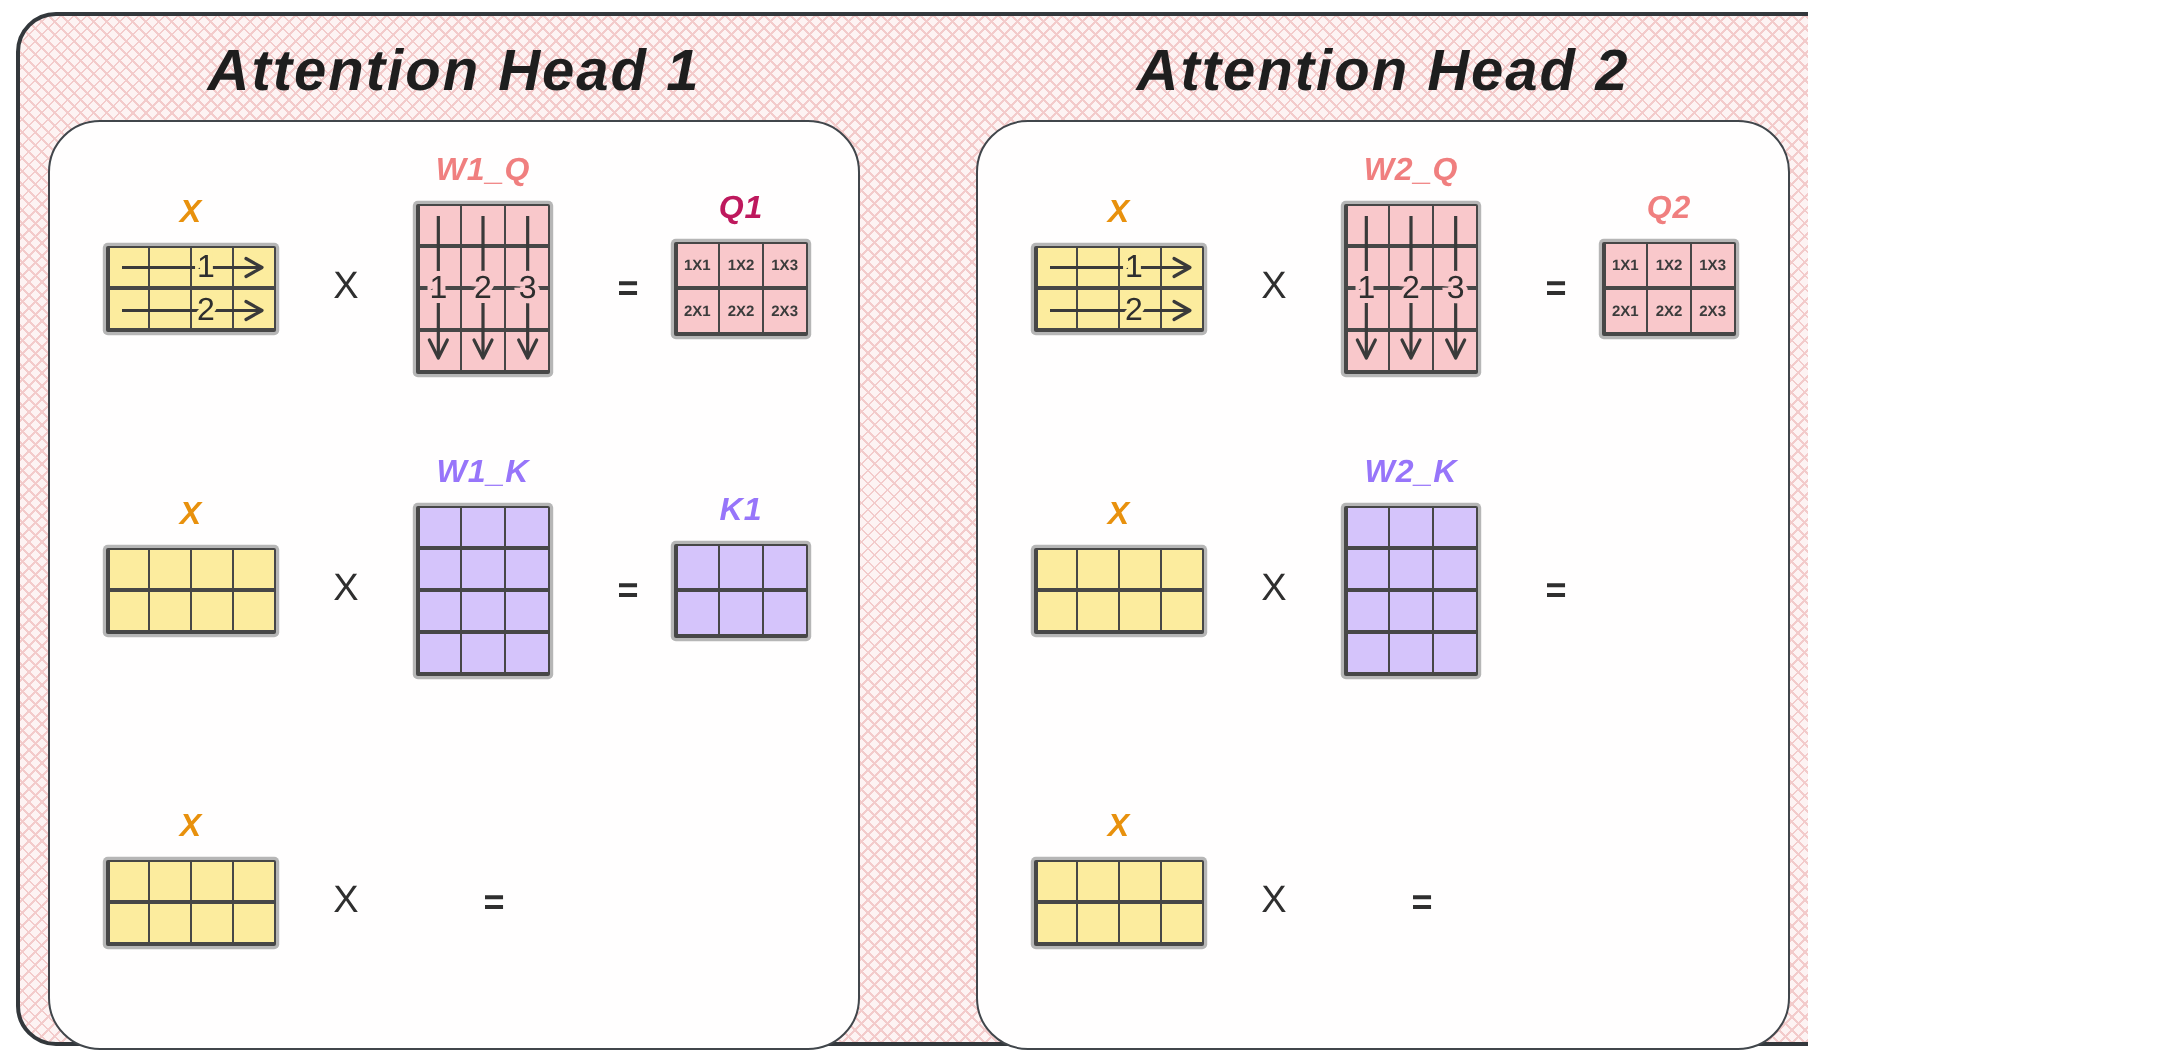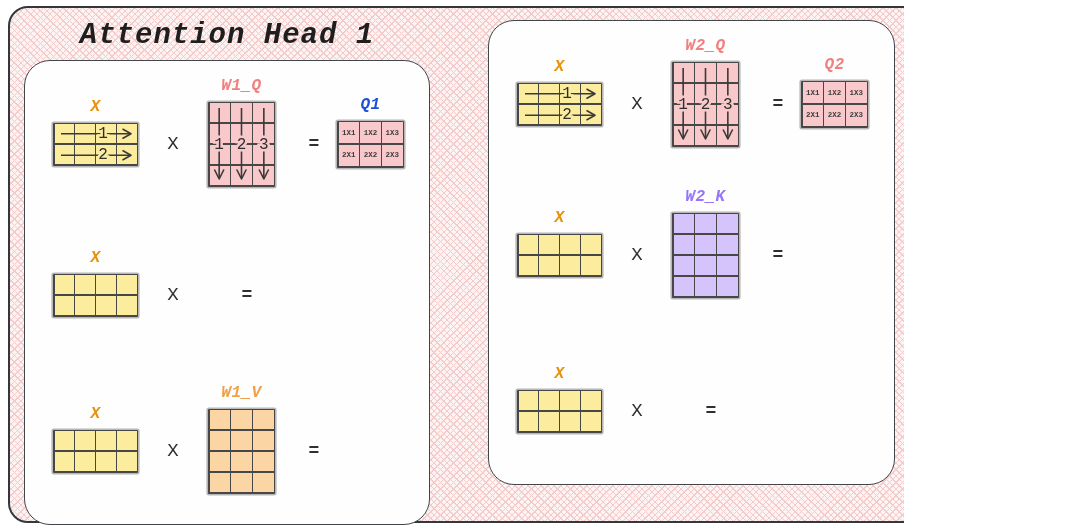--- a/index.html
+++ b/index.html
@@ -1,19 +1,19 @@
 <!DOCTYPE html>
 <html style="--stroke: #474747; --title: #1e1e1e; --operator: #2f2f2f; --dot: #1a1a1a; --panel-border: #41464b; --outer-border: #33383c; --hatch: #f3cbcb;"><head>
 <meta charset="utf-8">
 <style>
   html,body{margin:0;padding:0;background:#ffffff;}
   *{box-sizing:border-box;}
   .canvas{
     position:relative;width:904px;height:531px;overflow:hidden;background:#ffffff;
-    font-family:Liberation Mono, monospace;
+    font-family:Liberation Sans, sans-serif;
   }
   .outer{
     position:absolute;left:8px;top:6px;width:1064px;height:517px;
     border:2px solid var(--outer-border,#33383c);border-radius:20px;
     background-color:#fdf3f3;
     background-image:
       repeating-linear-gradient(45deg, var(--hatch,#f3cbcb) 0 1px, transparent 1px 4.6px),
       repeating-linear-gradient(135deg, var(--hatch,#f3cbcb) 0 1px, transparent 1px 4.6px);
   }
   .head{position:absolute;top:8px;}
@@ -117,21 +117,21 @@
                   <polyline points="29,68 33.5,77 38,68" fill="none" stroke="#3a3a3a" stroke-width="1.6" stroke-linecap="round" stroke-linejoin="round"></polyline>
                   <text x="33.5" y="42.5" font-size="16" font-weight="500" fill="#2e2e2e" text-anchor="middle" dominant-baseline="central" stroke="#f9c8cb" stroke-width="5" paint-order="stroke">2</text>
                   <line x1="55.833333333333336" y1="6" x2="55.833333333333336" y2="76" stroke="#3a3a3a" stroke-width="1.6"></line>
                   <polyline points="51.333333333333336,68 55.833333333333336,77 60.333333333333336,68" fill="none" stroke="#3a3a3a" stroke-width="1.6" stroke-linecap="round" stroke-linejoin="round"></polyline>
                   <text x="55.833333333333336" y="42.5" font-size="16" font-weight="500" fill="#2e2e2e" text-anchor="middle" dominant-baseline="central" stroke="#f9c8cb" stroke-width="5" paint-order="stroke">3</text>
                 </svg>
               </div>
           </div>
           <span class="eq">=</span>
           <div class="mblock">
-            <span class="mlabel" style="color: #1d4ed8;">Q1</span>
+            <span class="mlabel" style="color: #be185d;">Q1</span>
             <div class="matrix sz-r" style="grid-template-columns: repeat(3, 1fr); grid-template-rows: repeat(2, 1fr);">
                 <div class="cell" style="background: rgb(249, 200, 203);">1X1</div>
                 <div class="cell" style="background: rgb(249, 200, 203);">1X2</div>
                 <div class="cell" style="background: rgb(249, 200, 203);">1X3</div>
                 <div class="cell" style="background: rgb(249, 200, 203);">2X1</div>
                 <div class="cell" style="background: rgb(249, 200, 203);">2X2</div>
                 <div class="cell" style="background: rgb(249, 200, 203);">2X3</div>
               </div>
           </div>
         </div>
@@ -144,62 +144,74 @@
                 <div class="cell" style="background: rgb(252, 236, 158);"></div>
                 <div class="cell" style="background: rgb(252, 236, 158);"></div>
                 <div class="cell" style="background: rgb(252, 236, 158);"></div>
                 <div class="cell" style="background: rgb(252, 236, 158);"></div>
                 <div class="cell" style="background: rgb(252, 236, 158);"></div>
                 <div class="cell" style="background: rgb(252, 236, 158);"></div>
                 <div class="cell" style="background: rgb(252, 236, 158);"></div>
               </div>
           </div>
           <span class="op">X</span>
-          <span class="eq">=</span>
+          <div class="mblock">
+            <span class="mlabel" style="color: rgb(151, 117, 250);">W1_K</span>
+            <div class="matrix sz-w" style="grid-template-columns: repeat(3, 1fr); grid-template-rows: repeat(4, 1fr);">
+                <div class="cell" style="background: rgb(213, 196, 251);"></div>
+                <div class="cell" style="background: rgb(213, 196, 251);"></div>
+                <div class="cell" style="background: rgb(213, 196, 251);"></div>
+                <div class="cell" style="background: rgb(213, 196, 251);"></div>
+                <div class="cell" style="background: rgb(213, 196, 251);"></div>
+                <div class="cell" style="background: rgb(213, 196, 251);"></div>
+                <div class="cell" style="background: rgb(213, 196, 251);"></div>
+                <div class="cell" style="background: rgb(213, 196, 251);"></div>
+                <div class="cell" style="background: rgb(213, 196, 251);"></div>
+                <div class="cell" style="background: rgb(213, 196, 251);"></div>
+                <div class="cell" style="background: rgb(213, 196, 251);"></div>
+                <div class="cell" style="background: rgb(213, 196, 251);"></div>
+              </div>
+          </div>
+          <span class="eq">=</span>
+          <div class="mblock">
+            <span class="mlabel" style="color: rgb(151, 117, 250);">K1</span>
+            <div class="matrix sz-r" style="grid-template-columns: repeat(3, 1fr); grid-template-rows: repeat(2, 1fr);">
+                <div class="cell" style="background: rgb(213, 196, 251);"></div>
+                <div class="cell" style="background: rgb(213, 196, 251);"></div>
+                <div class="cell" style="background: rgb(213, 196, 251);"></div>
+                <div class="cell" style="background: rgb(213, 196, 251);"></div>
+                <div class="cell" style="background: rgb(213, 196, 251);"></div>
+                <div class="cell" style="background: rgb(213, 196, 251);"></div>
+              </div>
+          </div>
         </div>
 
         <div class="mrow r2">
           <div class="mblock">
             <span class="mlabel" style="color: rgb(232, 145, 13);">X</span>
             <div class="matrix sz-x" style="grid-template-columns: repeat(4, 1fr); grid-template-rows: repeat(2, 1fr);">
                 <div class="cell" style="background: rgb(252, 236, 158);"></div>
                 <div class="cell" style="background: rgb(252, 236, 158);"></div>
                 <div class="cell" style="background: rgb(252, 236, 158);"></div>
                 <div class="cell" style="background: rgb(252, 236, 158);"></div>
                 <div class="cell" style="background: rgb(252, 236, 158);"></div>
                 <div class="cell" style="background: rgb(252, 236, 158);"></div>
                 <div class="cell" style="background: rgb(252, 236, 158);"></div>
                 <div class="cell" style="background: rgb(252, 236, 158);"></div>
               </div>
           </div>
           <span class="op">X</span>
-          <div class="mblock">
-            <span class="mlabel" style="color: rgb(240, 160, 74);">W1_V</span>
-            <div class="matrix sz-w" style="grid-template-columns: repeat(3, 1fr); grid-template-rows: repeat(4, 1fr);">
-                <div class="cell" style="background: rgb(251, 214, 164);"></div>
-                <div class="cell" style="background: rgb(251, 214, 164);"></div>
-                <div class="cell" style="background: rgb(251, 214, 164);"></div>
-                <div class="cell" style="background: rgb(251, 214, 164);"></div>
-                <div class="cell" style="background: rgb(251, 214, 164);"></div>
-                <div class="cell" style="background: rgb(251, 214, 164);"></div>
-                <div class="cell" style="background: rgb(251, 214, 164);"></div>
-                <div class="cell" style="background: rgb(251, 214, 164);"></div>
-                <div class="cell" style="background: rgb(251, 214, 164);"></div>
-                <div class="cell" style="background: rgb(251, 214, 164);"></div>
-                <div class="cell" style="background: rgb(251, 214, 164);"></div>
-                <div class="cell" style="background: rgb(251, 214, 164);"></div>
-              </div>
-          </div>
           <span class="eq">=</span>
         </div>
 
       </div>
     </section>
 
     <section class="head head-2">
+      <span class="head-title">Attention Head 2</span>
       <div class="panel">
 
         <div class="mrow r0">
           <div class="mblock">
             <span class="mlabel" style="color: rgb(232, 145, 13);">X</span>
             <div class="matrix sz-x" style="grid-template-columns: repeat(4, 1fr); grid-template-rows: repeat(2, 1fr);">
                 <div class="cell" style="background: rgb(252, 236, 158);"></div>
                 <div class="cell" style="background: rgb(252, 236, 158);"></div>
                 <div class="cell" style="background: rgb(252, 236, 158);"></div>
                 <div class="cell" style="background: rgb(252, 236, 158);"></div>

